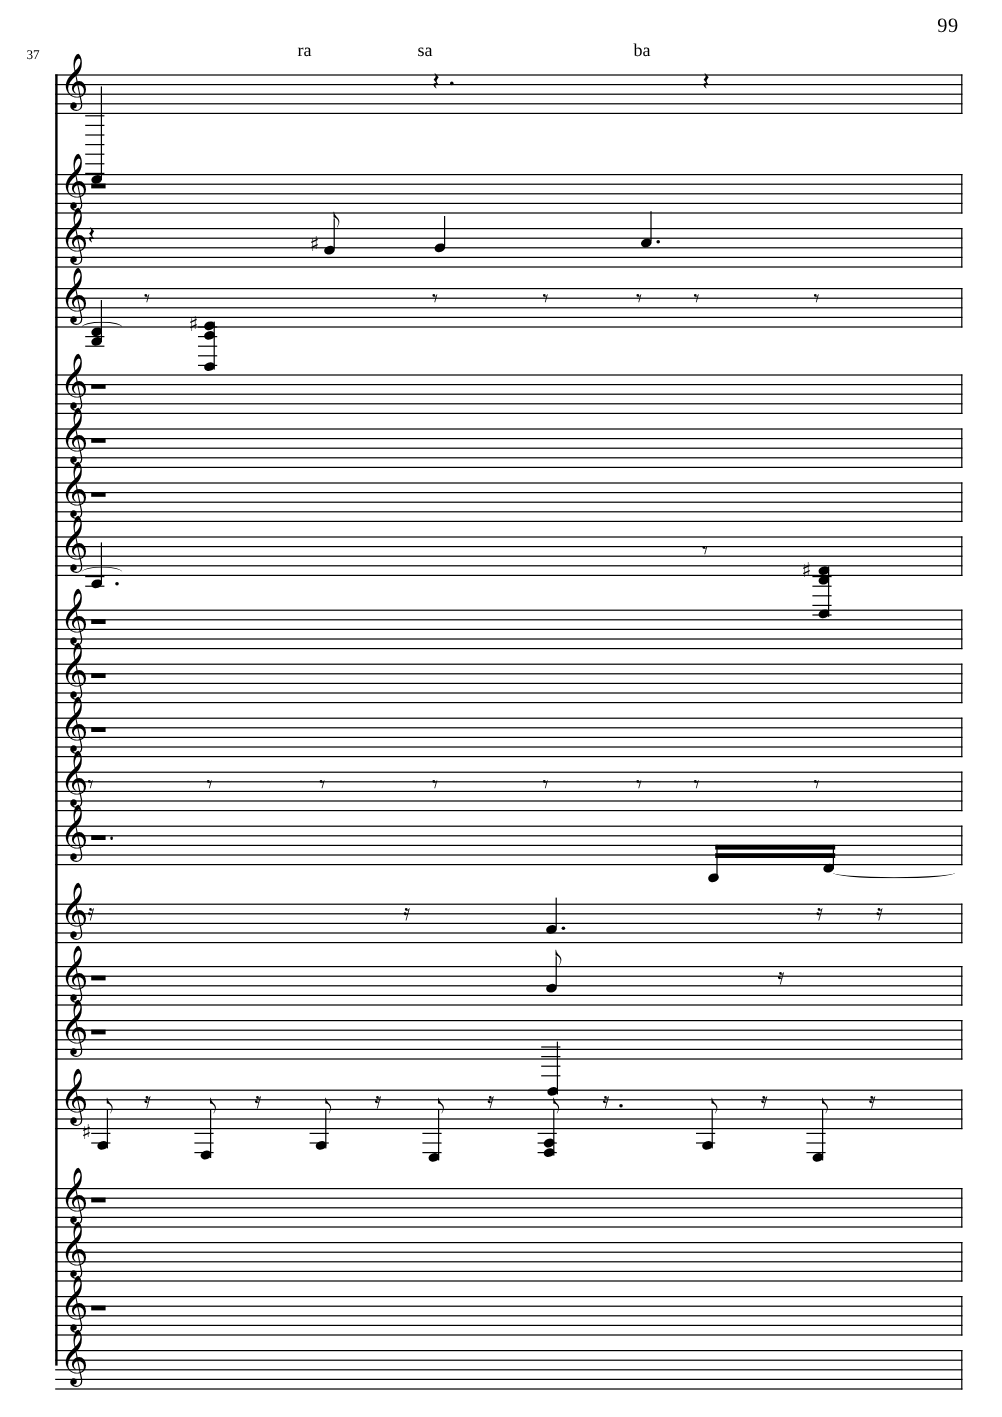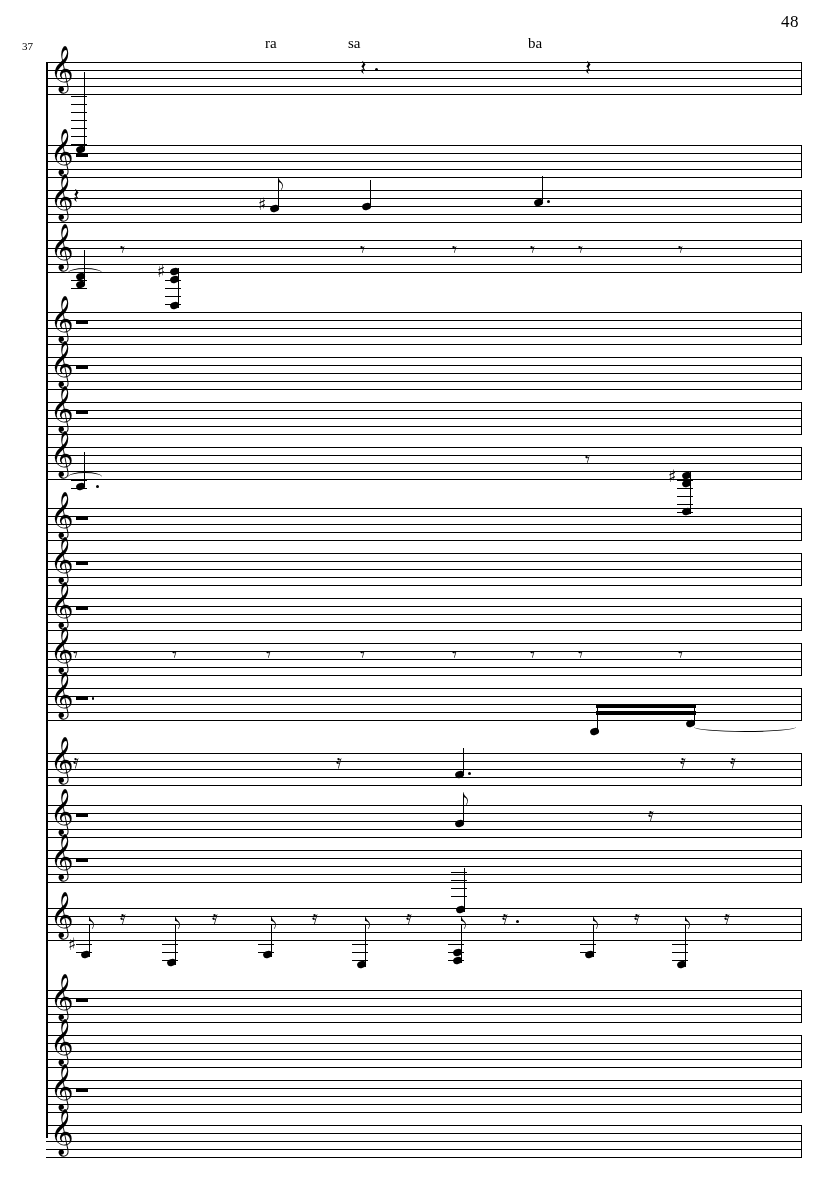--- a/index.html
+++ b/index.html
@@ -164,24 +164,24 @@
     font-family: "DejaVu Sans", sans-serif;
     font-size: 21px;
     line-height: 1;
   }
 </style>
 </head>
 <body>
 
 <div id="page">
 
-  <div class="page-number">48</div>
+  <div class="page-number">99</div>
   <div class="measure-number">37</div>
 
-  <div class="lyric" style="left:265px;">ra</div>
+  <div class="lyric" style="left:248px;">ra</div>
   <div class="lyric" style="left:348px;">sa</div>
   <div class="lyric" style="left:528px;">ba</div>
 
   <div class="system-bar" style="top:62px;height:1076px;"></div>
 
   <div class="staff" style="top:62px;">
     <div class="line l0"></div>
       <div class="line l1"></div>
       <div class="line l2"></div>
       <div class="line l3"></div>

